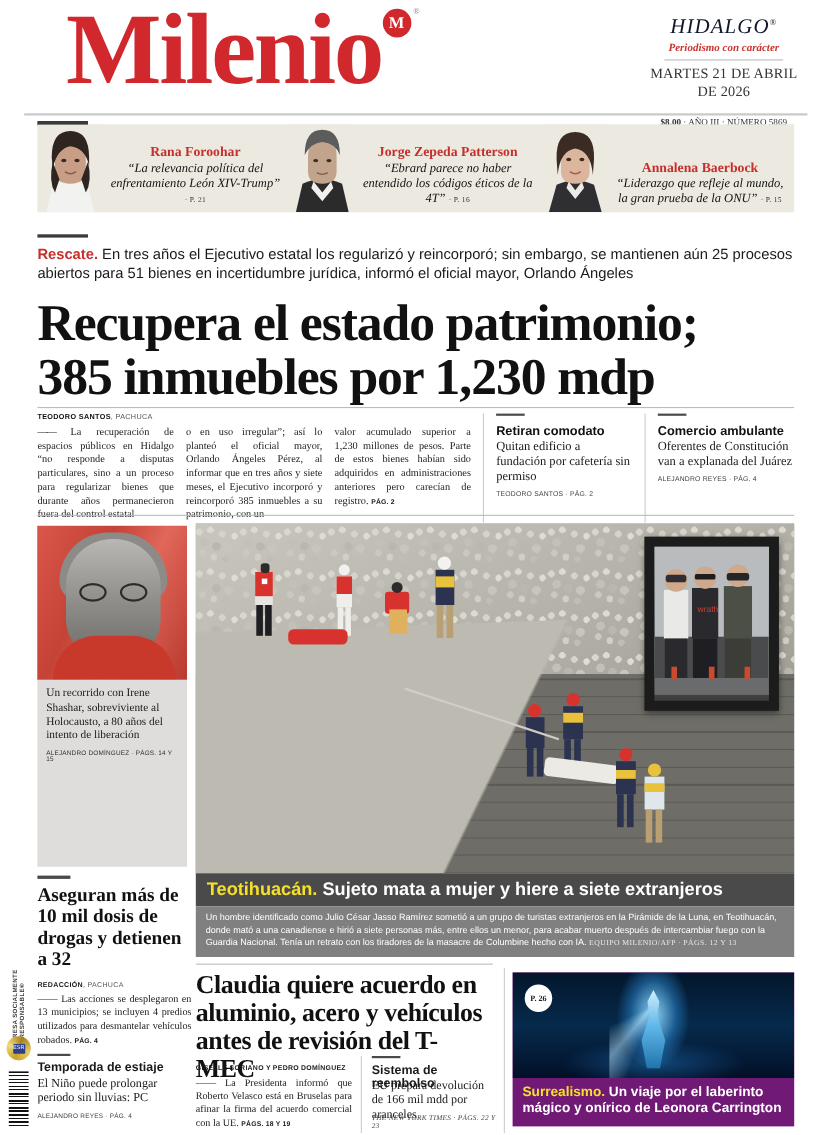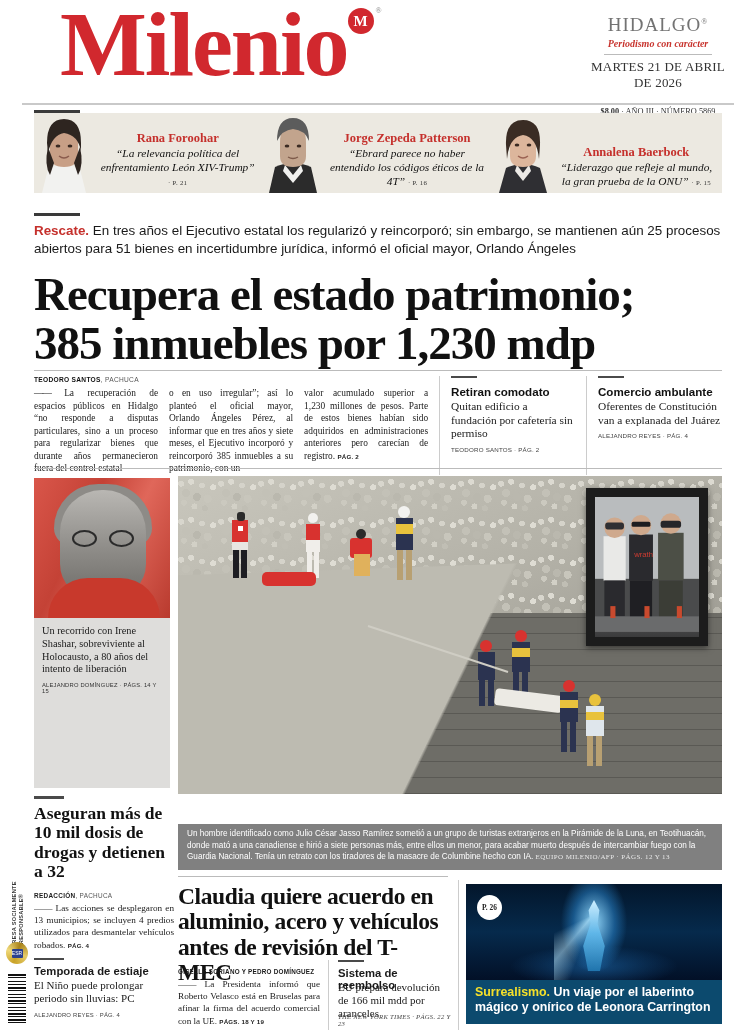--- a/index.html
+++ b/index.html
@@ -25,21 +25,22 @@
     display:flex; align-items:center; justify-content:center;
     font-family:"Liberation Serif", serif;
   }
   .logo-reg { position:absolute; right:-34px; top:8px; font-size:8px; color:#888; }
 
   .mast-right {
     position:absolute; right:16px; top:14px; width:152px; text-align:center;
   }
   .mast-state {
     font-family:"Liberation Serif", serif; font-size:19px; letter-spacing:1px;
-    color:#737373;
+    color:#0f172a;
+    font-style:italic;
   }
   .mast-state sup { font-size:8px; vertical-align:super; }
   .mast-slogan {
     font-family:"Liberation Serif", serif; font-style:italic; font-weight:700;
     font-size:10px; color:#c8352f; margin-top:2px;
   }
   .mast-rule { border-top:1px solid #bbb; margin:5px 22px 4px 22px; }
   .mast-date { font-size:13px; letter-spacing:.2px; color:#333; }
   .mast-price { font-size:8.3px; color:#333; margin-top:16px; }
   .mast-price b { font-weight:700; }
@@ -348,21 +349,21 @@
   .bc2-credit {
     position:absolute; left:338px; top:1013px; width:120px;
     font-family:"Liberation Serif", serif; font-size:6.6px; letter-spacing:.3px;
     font-style:italic; color:#444;
   }
   .vdiv-mid { position:absolute; left:458px; top:880px; width:1px; height:150px; background:#ccc; }
 
   
   .promo {
     position:absolute; left:466px; top:884px; width:256px; height:140px;
-    background:#0c4a6e; overflow:hidden;
+    background:#701a75; overflow:hidden;
   }
   .promo-img {
     position:absolute; left:0; top:0; right:0; height:96px;
     background:
       radial-gradient(ellipse 46px 70px at 50% 40%, rgba(150,220,255,.95) 0%, rgba(40,130,200,.55) 45%, rgba(4,27,51,0) 72%),
       radial-gradient(ellipse 120px 30px at 50% 86%, rgba(30,110,180,.55), rgba(4,27,51,0) 70%),
       linear-gradient(180deg,#03162b 0%,#062a4c 50%,#021027 100%);
   }
   .promo-fig {
     position:absolute; left:50%; top:16px; width:30px; height:74px;
@@ -604,20 +605,25 @@
           </g>
           <rect x="0" y="140" width="122" height="18" fill="#6a6b6c"></rect>
           <rect x="18" y="128" width="6" height="14" fill="#c94a2e"></rect>
           <rect x="58" y="128" width="6" height="14" fill="#c94a2e"></rect>
           <rect x="96" y="128" width="6" height="14" fill="#c94a2e"></rect>
         </svg>
       </div>
     </div>
   </div>
 
+  <div class="teo-bar">
+    <div class="teo-title">
+      <span class="hl">Teotihuacán.</span><span> Sujeto mata a mujer y hiere a siete extranjeros</span>
+    </div>
+  </div>
   <div class="teo-body">
     <span>Un hombre identificado como Julio César Jasso Ramírez sometió a un grupo de turistas extranjeros en la Pirámide de la Luna, en Teotihuacán, donde mató a una canadiense e hirió a siete personas más, entre ellos un menor, para acabar muerto después de intercambiar fuego con la Guardia Nacional. Tenía un retrato con los tiradores de la masacre de Columbine hecho con IA. </span><span class="teo-credit">EQUIPO MILENIO/AFP · PÁGS. 12 Y 13</span>
   </div>
 
   <div class="side-photo">
     <div class="bg"></div>
     <div class="hair"></div>
     <div class="head"></div>
     <div class="glasses">
         <i style="left:0"></i>

